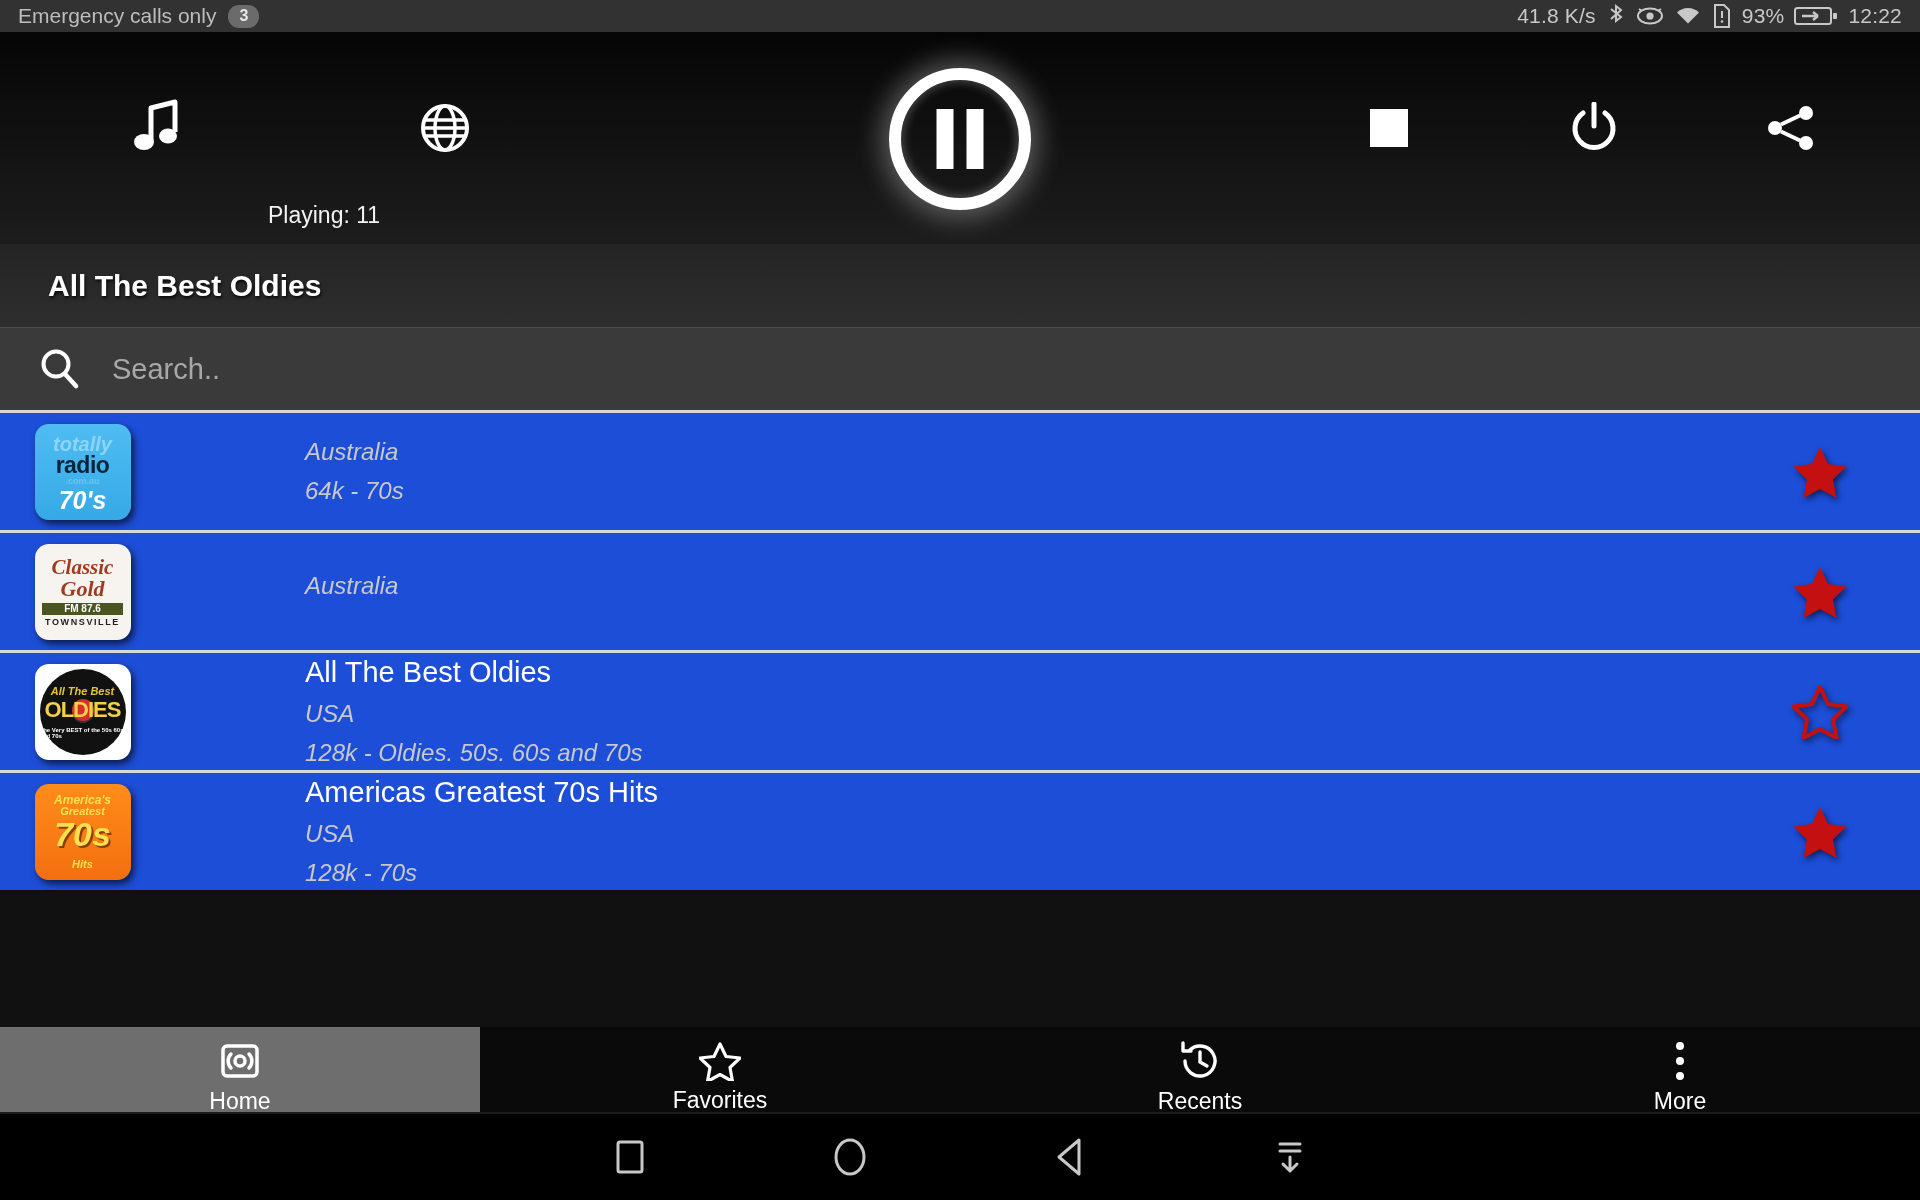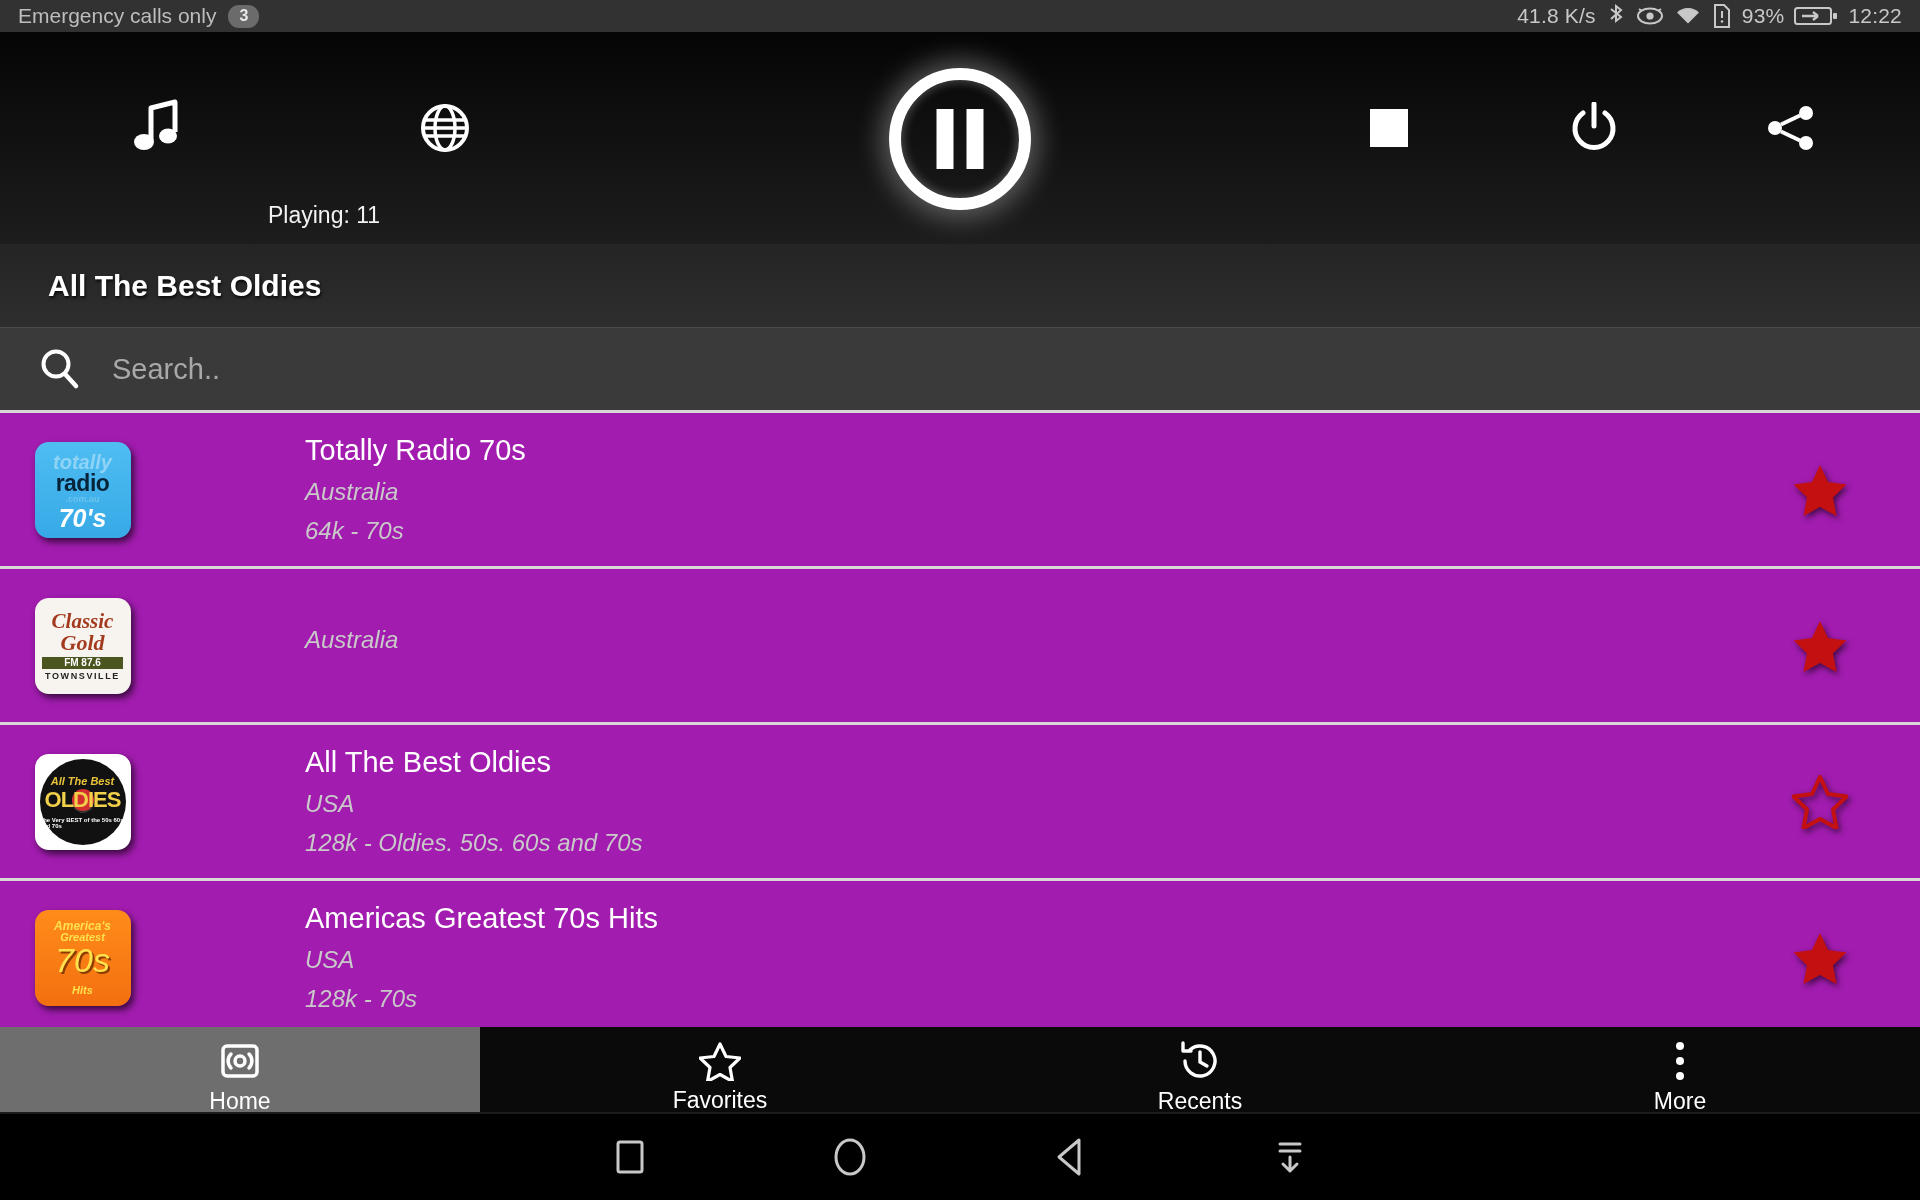--- a/index.html
+++ b/index.html
@@ -82,24 +82,24 @@
   .search-input {
     flex:1; background:transparent; border:0; outline:none;
     color:#d9d9d9; font-size:29px; font-family:"Liberation Sans", sans-serif;
     padding-left:22px;
   }
   .search-input::placeholder { color:#a8a8a8; }
 
   
   .list { background:#2e2e2e; }
   .row {
-    position:relative; height:156px;
+    position:relative; height:120px;
     border-top:3px solid #d8d8d8;
     display:flex; align-items:center;
-    background:#a21caf;
+    background:#1d4ed8;
   }
   .logo-cell { width:165px; display:flex; justify-content:center; align-items:center; }
   .logo {
     width:96px; height:96px; border-radius:14px;
     box-shadow:3px 4px 7px rgba(0,0,0,.65);
     position:relative; overflow:hidden;
     display:flex; align-items:center; justify-content:center;
     font-weight:bold;
   }
   .info { flex:1; padding-left:140px; }
@@ -135,21 +135,21 @@
   .lg-oldies .o1 { color:#e8c33a; font-size:11px; font-style:italic; font-weight:bold; }
   .lg-oldies .o2 { color:#f2d04a; font-size:22px; font-weight:bold; letter-spacing:-1px;
                    position:relative; z-index:2; }
   .lg-oldies .dot { position:absolute; width:22px; height:22px; border-radius:50%;
                     background:#d32f2f; top:30px; z-index:1; }
   .lg-oldies .o3 { color:#fff; font-size:6px; margin-top:4px; }
 
   .lg-americas { background:linear-gradient(180deg,#ff8c1a 0%, #f36f10 100%); flex-direction:column; line-height:1; }
   .lg-americas .a1 { color:#ffe14d; font-size:12px; font-style:italic; font-weight:bold; }
   .lg-americas .a2 { color:#ffe14d; font-size:11px; font-style:italic; font-weight:bold; }
-  .lg-americas .a3 { color:#ffe14d; font-size:34px; font-weight:normal; font-style:italic;
+  .lg-americas .a3 { color:#ffe14d; font-size:34px; font-weight:bold; font-style:italic;
                      text-shadow:2px 2px 0 #8a3d00; }
   .lg-americas .a4 { color:#ffe14d; font-size:11px; font-style:italic; font-weight:bold;margin-top:8px; }
 
   
   .tabs {
     position:absolute; left:0; bottom:73px; width:1920px; height:100px;
     background:#0a0a0a; display:flex;
   }
   .tab {
     flex:1; display:flex; flex-direction:column; align-items:center; justify-content:center;
@@ -283,21 +283,20 @@
     <div class="row">
       <div class="logo-cell">
         <div class="logo lg-totally">
           <span class="t1">totally</span>
           <span class="t2">radio</span>
           <span class="t3">.com.au</span>
           <span class="t4">70's</span>
         </div>
       </div>
       <div class="info">
-        <div class="st-name">Totally Radio 70s</div>
         <div class="st-country">Australia</div>
         <div class="st-meta">64k - 70s</div>
       </div>
       <div class="star-cell">
         <svg width="56" height="54" viewBox="0 0 56 54">
             <path d="M28 2l8 17 18.5 2.5-13.5 13 3.5 18.5L28 44 11.5 53 15 34.5 1.5 21.5 20 19z" fill="#c41010"></path>
           </svg>
       </div>
     </div>
 

